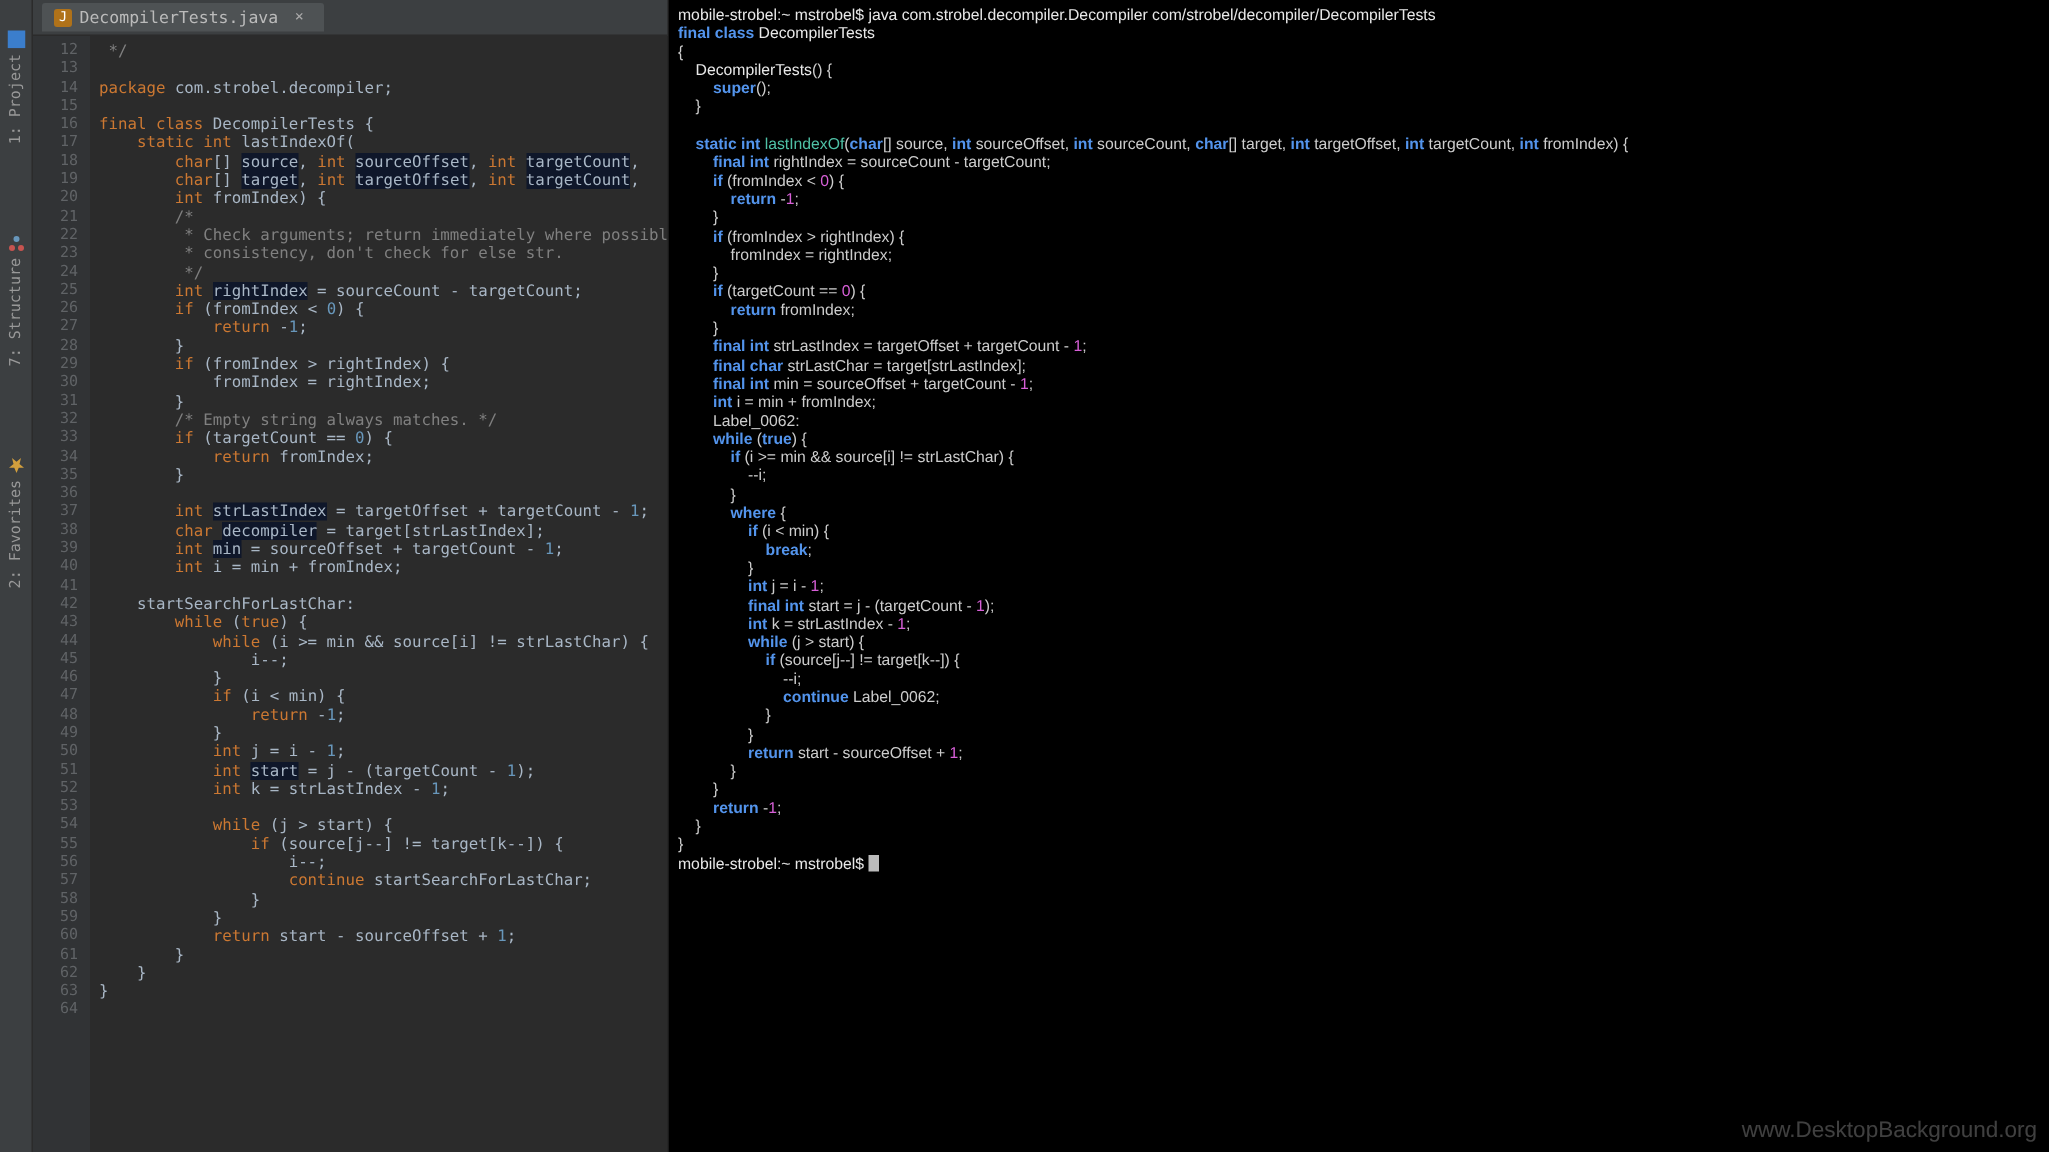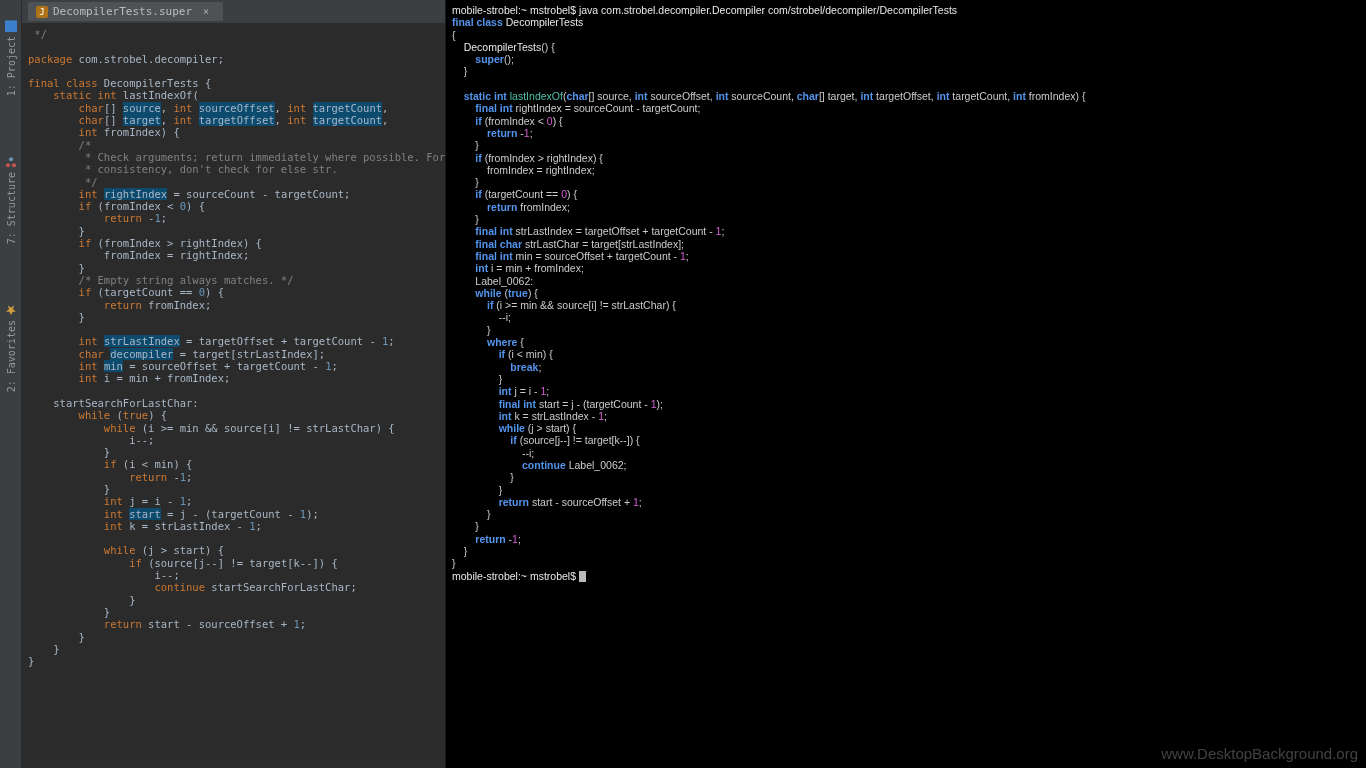--- a/index.html
+++ b/index.html
@@ -10,21 +10,21 @@
 .sb-icon{width:12px;height:12px;display:inline-block}
 .left{width:424px;background:#2b2b2b;display:flex;flex-direction:column;border-right:1px solid #1a1a1a}
 .tabs{height:24px;background:#3c3f41;display:flex;align-items:center;padding-left:6px;border-bottom:1px solid #2b2b2b}
 .tab{background:#4e5254;color:#bbb;padding:3px 14px 3px 8px;font-size:11px;display:flex;align-items:center;gap:5px;border-radius:2px 2px 0 0;position:relative}
 .tab-icon{width:12px;height:12px;background:#b07219;border-radius:2px;display:inline-block;color:#fff;text-align:center;line-height:12px;font-size:9px}
 .tab-close{color:#aaa;font-size:10px;margin-left:6px}
 .editor{flex:1;display:flex;overflow:hidden;background:#2b2b2b}
 .gutter{width:38px;background:#313335;color:#606366;text-align:right;padding:4px 8px 0 0;font-size:10px;line-height:12.3px;user-select:none;position:relative}
 .code{flex:1;padding:4px 0 16px 6px;font-size:10.5px;line-height:12.3px;overflow:hidden;white-space:pre}
 .right{flex:1;background:#000;color:#ccc;padding:4px 6px;font-size:10.5px;line-height:12.3px;white-space:pre;overflow:hidden;font-family:Liberation Sans, sans-serif}
-.hl{background:#0c4a6e}
+.hl{background:#0f172a}
 .watermark{position:absolute;right:8px;bottom:6px;color:rgba(255,255,255,0.25);font-family:Arial,sans-serif;font-size:15px}
 
 .kw{color:#cc7832}
 .num{color:#6897bb}
 .cm{color:#808080}
 
 .tblue{color:#5394ec;font-weight:600}
 .tcyan{color:#4fc1a6}
 .twhite{color:#e8e8e8}
 .tnum{color:#d75fd7}
@@ -55,25 +55,79 @@
       <span class="sb-icon"><svg viewBox="0 0 12 12">
             <polygon points="6,1 7.5,4.5 11,4.5 8,7 9,11 6,8.5 3,11 4,7 1,4.5 4.5,4.5" fill="#d29f3d"></polygon>
           </svg></span>
     </div>
   </div>
 
   <div class="left">
     <div class="tabs">
       <div class="tab">
         <span class="tab-icon">J</span>
-        <span>DecompilerTests.super</span>
+        <span>DecompilerTests.java</span>
         <span class="tab-close">×</span>
       </div>
     </div>
     <div class="editor">
+      <div class="gutter" id="gutter">12
+13
+14
+15
+16
+17
+18
+19
+20
+21
+22
+23
+24
+25
+26
+27
+28
+29
+30
+31
+32
+33
+34
+35
+36
+37
+38
+39
+40
+41
+42
+43
+44
+45
+46
+47
+48
+49
+50
+51
+52
+53
+54
+55
+56
+57
+58
+59
+60
+61
+62
+63
+64
+</div>
       <div class="code" id="code"><span class="cm"> */</span>
 
 <span class="kw">package</span> com.strobel.decompiler;
 
 <span class="kw">final</span> <span class="kw">class</span> DecompilerTests {
     <span class="kw">static</span> <span class="kw">int</span> lastIndexOf(
         <span class="kw">char</span>[] <span class="hl">source</span>, <span class="kw">int</span> <span class="hl">sourceOffset</span>, <span class="kw">int</span> <span class="hl">targetCount</span>,
         <span class="kw">char</span>[] <span class="hl">target</span>, <span class="kw">int</span> <span class="hl">targetOffset</span>, <span class="kw">int</span> <span class="hl">targetCount</span>,
         <span class="kw">int</span> fromIndex) {
         <span class="cm">/*</span>

